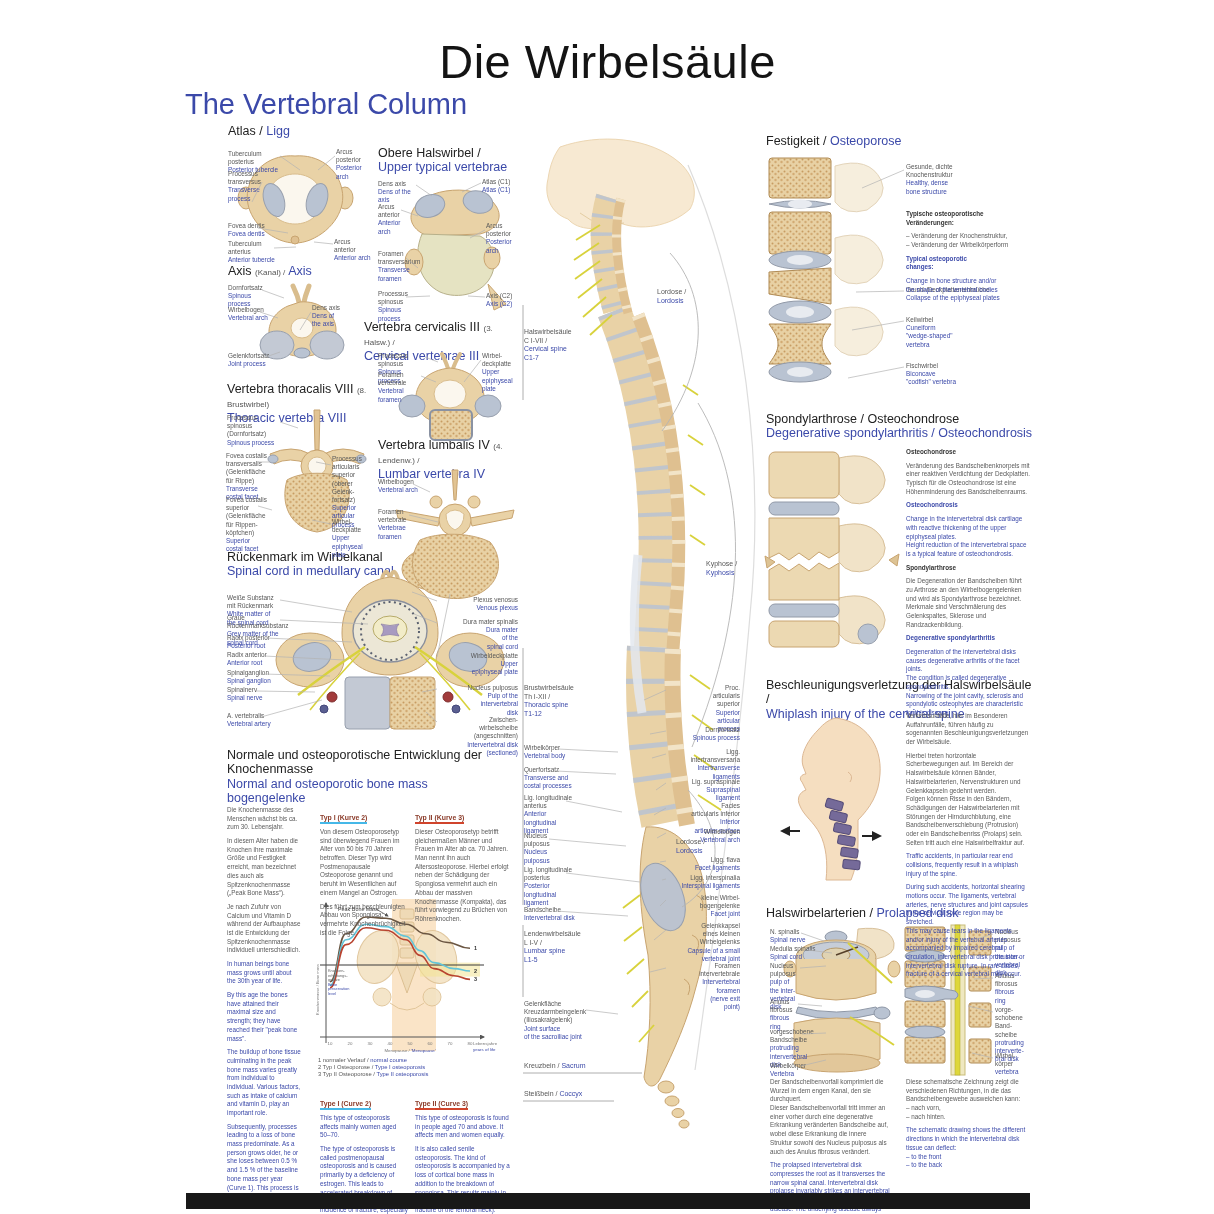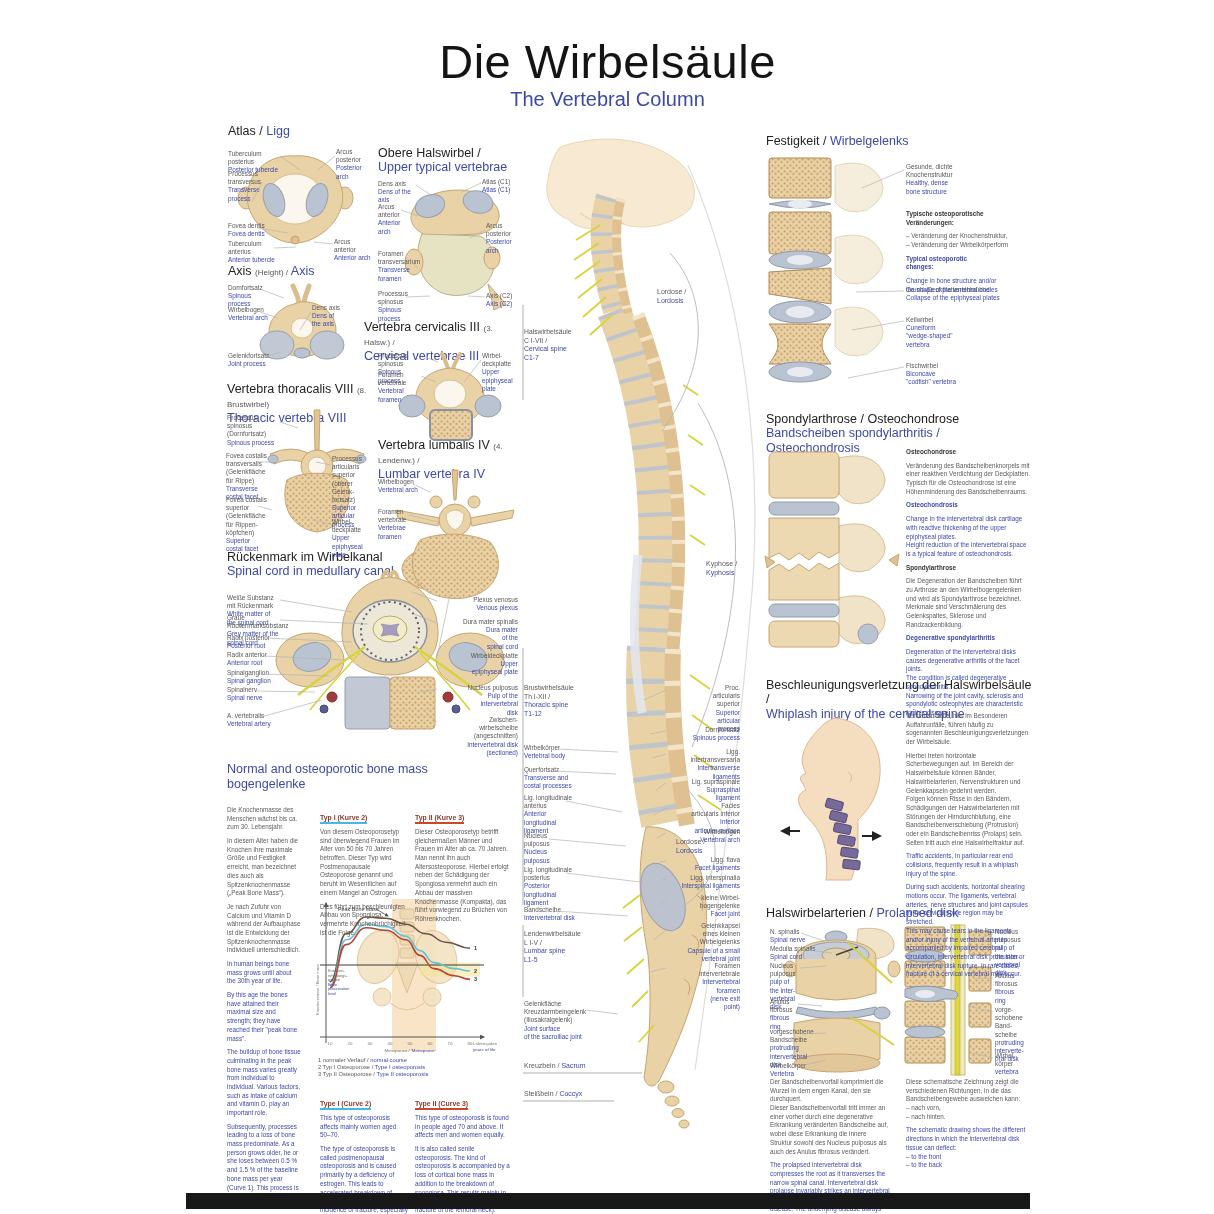--- a/index.html
+++ b/index.html
@@ -1,21 +1,21 @@
 <!DOCTYPE html>
 <html><head>
 <meta charset="utf-8">
 <style>
   html,body{margin:0;padding:0;background:#ffffff;}
   body{width:1214px;height:1214px;position:relative;overflow:hidden;
        font-family:"Liberation Sans",sans-serif;-webkit-font-smoothing:antialiased;}
   .title{position:absolute;left:185px;top:34px;width:845px;text-align:center;
          font-size:47px;color:#141414;letter-spacing:0.5px;}
-  .subtitle{position:absolute;left:185px;top:88px;width:845px;text-align:center;
-         font-size:20px;color:#3b49a9;}
+  .subtitle{position:absolute;left:185px;top:88px;width:845px;text-align:left;
+         font-size:29px;color:#3b49a9;}
   .hd{position:absolute;font-size:12.5px;color:#222;line-height:1.15;}
   .hd .en{color:#3b49a9;}
   .hd .sm{font-size:8px;color:#555;}
   .lbl{position:absolute;font-size:6.4px;line-height:1.28;color:#575757;}
   .lbl .lde{white-space:pre-line;color:#575757;}
   .lbl .len{white-space:pre-line;color:#3b49a9;}
   .paras{position:absolute;}
   .para{font-size:6.3px;line-height:1.38;color:#5a5a5a;margin:0 0 5px;white-space:pre-line;}
   .para.en{color:#3b49a9;}
   .para.bde{font-weight:bold;color:#333;}
@@ -44,29 +44,29 @@
     <marker id="arrb" markerWidth="5" markerHeight="5" refX="4" refY="2.5" orient="auto">
       <path d="M0,0 L5,2.5 L0,5 Z" fill="#222"></path>
     </marker>
   </defs>
 </svg>
 
 <div class="title">Die Wirbelsäule</div>
 <div class="subtitle">The Vertebral Column</div>
 
 <div class="hd" style="left:228px;top:124px"><span>Atlas /</span> <span class="en">Ligg</span></div>
-<div class="hd" style="left:228px;top:264px"><span>Axis</span> <span class="sm">(Height) /</span> <span class="en">Axis</span></div>
+<div class="hd" style="left:228px;top:264px"><span>Axis</span> <span class="sm">(Kanal) /</span> <span class="en">Axis</span></div>
 <div class="hd" style="left:227px;top:382px;width:160px"><span>Vertebra thoracalis VIII</span> <span class="sm">(8. Brustwirbel)</span><br><span class="en">Thoracic vertebra VIII</span></div>
 <div class="hd" style="left:227px;top:550px;width:170px"><span>Rückenmark im Wirbelkanal</span><br><span class="en">Spinal cord in medullary canal</span></div>
 <div class="hd" style="left:378px;top:146px;width:145px"><span>Obere Halswirbel /</span><br><span class="en">Upper typical vertebrae</span></div>
 <div class="hd" style="left:364px;top:320px;width:150px"><span>Vertebra cervicalis III</span> <span class="sm">(3. Halsw.) /</span><br><span class="en">Cervical vertebrae III</span></div>
 <div class="hd" style="left:378px;top:438px;width:150px"><span>Vertebra lumbalis IV</span> <span class="sm">(4. Lendenw.) /</span><br><span class="en">Lumbar vertebra IV</span></div>
-<div class="hd" style="left:227px;top:748px;width:280px"><br><span class="en">Normal and osteoporotic bone mass bogengelenke</span></div>
-<div class="hd" style="left:766px;top:134px"><span>Festigkeit /</span> <span class="en">Wirbelgelenks</span></div>
-<div class="hd" style="left:766px;top:412px;width:270px"><span>Spondylarthrose / Osteochondrose</span><br><span class="en">Bandscheiben spondylarthritis / Osteochondrosis</span></div>
+<div class="hd" style="left:227px;top:748px;width:280px"><span>Normale und osteoporotische Entwicklung der Knochenmasse</span><br><span class="en">Normal and osteoporotic bone mass bogengelenke</span></div>
+<div class="hd" style="left:766px;top:134px"><span>Festigkeit /</span> <span class="en">Osteoporose</span></div>
+<div class="hd" style="left:766px;top:412px;width:270px"><span>Spondylarthrose / Osteochondrose</span><br><span class="en">Degenerative spondylarthritis / Osteochondrosis</span></div>
 <div class="hd" style="left:766px;top:678px;width:270px"><span>Beschleunigungsverletzung der Halswirbelsäule /</span><br><span class="en">Whiplash injury of the cervical spine</span></div>
 <div class="hd" style="left:766px;top:906px"><span>Halswirbelarterien /</span> <span class="en">Prolapsed disk</span></div>
 
 <svg style="left:238px;top:148px" width="115" height="110" viewBox="0 0 115 110">
   <ellipse cx="8" cy="50" rx="8" ry="11" fill="#e9d2a6" stroke="#c8a470"></ellipse>
   <ellipse cx="107" cy="50" rx="8" ry="11" fill="#e9d2a6" stroke="#c8a470"></ellipse>
   <path d="M57,8 C80,6 100,20 104,42 C108,60 96,82 72,92 C62,96 52,96 42,92 C18,82 6,60 10,42 C14,20 34,6 57,8 Z" fill="#e9d2a6" stroke="#c8a470"></path>
   <path d="M57,26 C72,26 84,36 84,50 C84,66 72,76 57,76 C42,76 30,66 30,50 C30,36 42,26 57,26 Z" fill="#fbf7ee" stroke="#d9bd8d"></path>
   <ellipse cx="36" cy="52" rx="10" ry="17" fill="#b9c3d2" stroke="#98a0ae" transform="rotate(-18 36 52)"></ellipse>
   <ellipse cx="79" cy="52" rx="10" ry="17" fill="#b9c3d2" stroke="#98a0ae" transform="rotate(18 79 52)"></ellipse>

